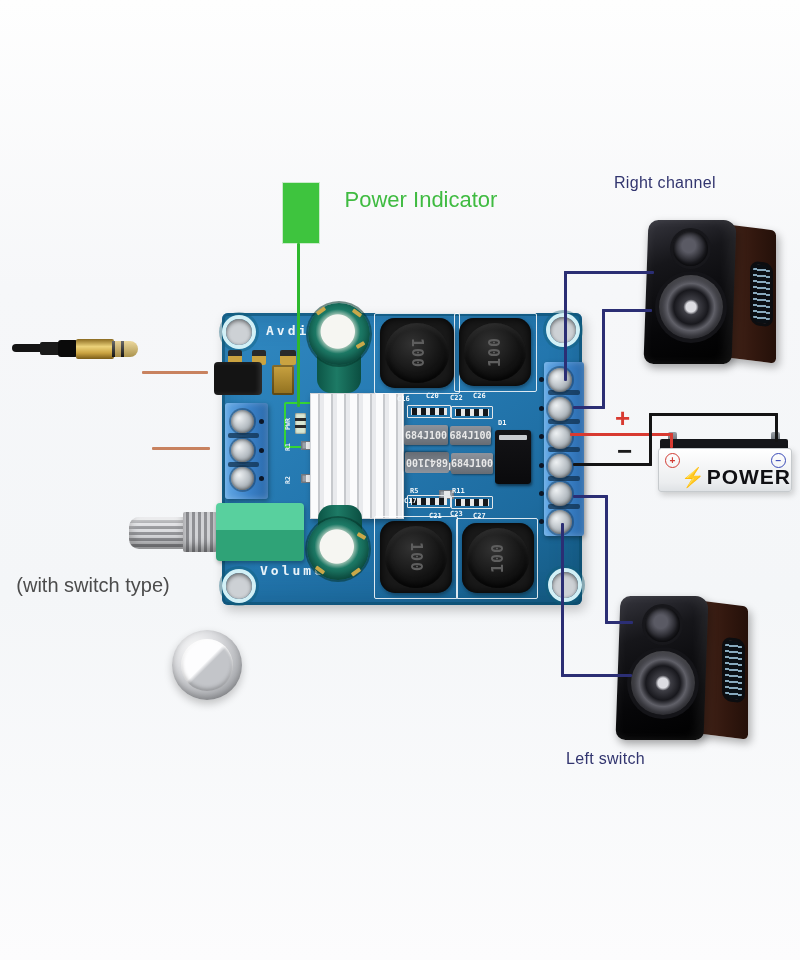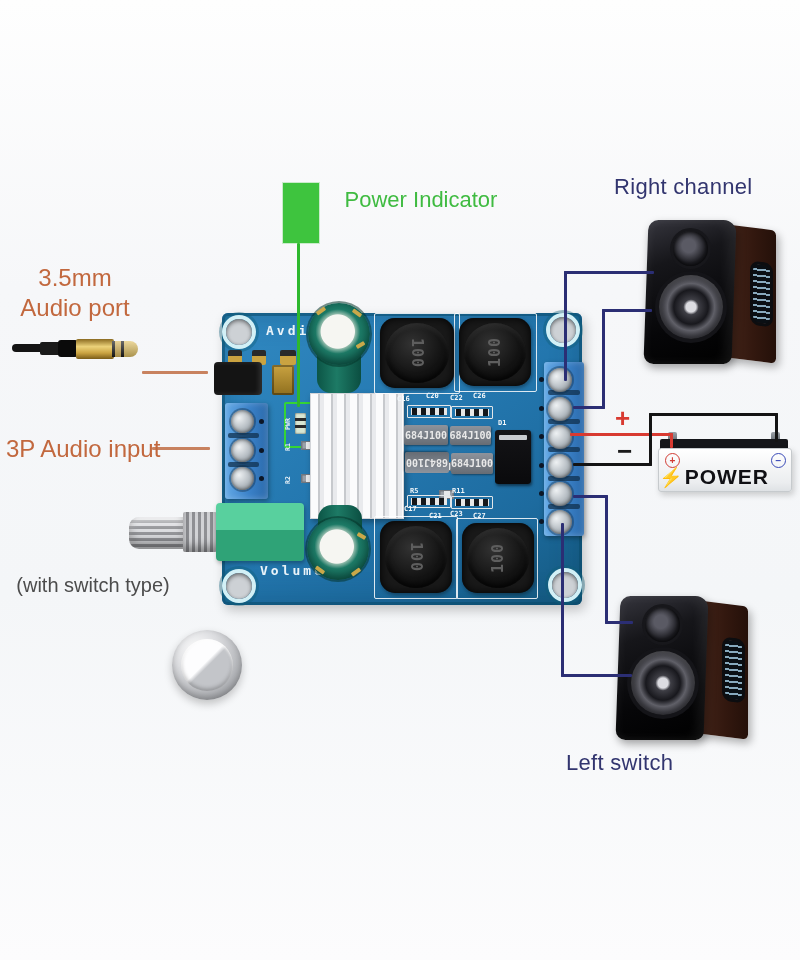--- a/index.html
+++ b/index.html
@@ -1,21 +1,21 @@
 <!DOCTYPE html>
 <html><head>
 <meta charset="utf-8">
 <style>
   html,body{margin:0;padding:0;background:#fff;}
   .canvas{position:relative;width:800px;height:960px;overflow:hidden;
     background:linear-gradient(180deg,#fefefe 0%,#f6f7f9 30%,#f4f6f8 62%,#fcfcfd 100%);
     font-family:"Liberation Sans",sans-serif;}
   .abs{position:absolute;}
   
-  .t-navy{color:#32356f;font-size:22px;font-weight:500;letter-spacing:.3px;}
+  .t-navy{color:#32356f;font-size:16px;font-weight:500;letter-spacing:.3px;}
   .t-green{color:#3fbb41;font-size:22px;line-height:27px;text-align:center;font-weight:500;}
   .t-orange{color:#c2683e;font-size:24px;line-height:30px;text-align:center;font-weight:500;}
   .t-gray{color:#4c4c4c;font-size:20px;line-height:26px;text-align:center;font-weight:500;}
   .t-red{color:#e2514a;font-size:22px;font-weight:500;letter-spacing:.4px;}
   .pol-plus{color:#d83a31;font-size:26px;font-weight:bold;}
   .pol-minus{color:#1a1a1a;font-size:26px;font-weight:bold;}
   
   .wire{position:absolute;border-radius:1px;}
   .w-navy{background:#2b2e74;}
   .w-red{background:#d83a31;}
@@ -80,21 +80,21 @@
     box-shadow:inset 0 2px 3px rgba(255,255,255,.9),inset 0 -2px 4px rgba(0,0,0,.28);}
   
   .batt{width:132px;height:60px;}
   .batterm{background:linear-gradient(180deg,#9aa0a6,#686e75);border-radius:2px;}
   .battband{background:#15161a;border-radius:2px;}
   .battbody{background:linear-gradient(180deg,#ffffff 0%,#ebedef 80%,#dfe2e5 100%);border:1px solid #c6cacd;border-radius:3px;
     box-shadow:2px 3px 6px rgba(0,0,0,.18);}
   .battpol{position:absolute;width:13px;height:13px;border-radius:50%;font-size:10px;font-weight:bold;line-height:13px;text-align:center;}
   .battpol.p{border:1.5px solid #d23c34;color:#d23c34;}
   .battpol.m{border:1.5px solid #3a4ab8;color:#3a4ab8;}
-  .battbrand{position:absolute;left:0;right:0;top:16px;text-align:left;color:#101014;font-size:21px;font-weight:800;letter-spacing:1px;}
+  .battbrand{position:absolute;left:0;right:0;top:16px;text-align:right;color:#101014;font-size:21px;font-weight:800;letter-spacing:1px;}
   .bolt{color:#f2a71b;font-size:19px;font-weight:bold;margin-right:1px;}
   
   .spk{width:138px;height:152px;}
   .spkside{position:absolute;left:72px;top:7px;width:58px;height:133px;border-radius:5px;transform:skewY(7deg);
     background:linear-gradient(90deg,#4a2a1e 0%,#33180f 60%,#241009 100%);box-shadow:3px 4px 8px rgba(0,0,0,.3);}
   .spkport{position:absolute;left:104px;top:42px;width:17px;height:58px;border-radius:9px;border:3px solid #0c0d10;
     background:repeating-linear-gradient(180deg,#0a0f14 0 4px,#87a9bd 4px 6px);transform:skewY(7deg);}
   .spkfront{position:absolute;left:0;top:0;width:88px;height:144px;border-radius:10px 13px 8px 10px;transform:rotate(2deg) skewY(-2deg);
     background:linear-gradient(160deg,#35353d 0%,#16161a 28%,#060608 68%,#000 100%);
     box-shadow:inset -7px 0 12px rgba(255,255,255,.07),inset 3px 0 8px rgba(255,255,255,.04),2px 4px 9px rgba(0,0,0,.35);}
@@ -120,25 +120,20 @@
 </head>
 <body>
 
 <div class="canvas">
 
   <div class="abs swatch" style="left:283px;top:183px;width:36px;height:60px;z-index:30"></div>
   <div class="abs t-green" style="left:336px;top:186px;width:170px;z-index:30">
     <div>Power Indicator</div>
   </div>
   <div class="abs t-navy" style="left:614px;top:174px;z-index:30">Right channel</div>
-  <div class="abs t-orange" style="left:15px;top:263px;width:120px;z-index:30">
-    <div>3.5mm</div>
-    <div>Audio port</div>
-  </div>
-  <div class="abs t-orange" style="left:6px;top:434px;z-index:30">3P Audio input</div>
   <div class="abs t-gray" style="left:4px;top:572px;width:178px;z-index:30">
     <div>(with switch type)</div>
   </div>
   <div class="abs t-navy" style="left:566px;top:750px;z-index:30">Left switch</div>
   <span class="abs pol-plus" style="left:615px;top:403px;z-index:30">+</span>
   <span class="abs pol-minus" style="left:617px;top:436px;z-index:30">−</span>
 
   <div class="wire w-green" style="left:297px;top:243px;width:3px;height:164px;z-index:20"></div>
   <div class="wire w-orange" style="left:142px;top:371px;width:66px;height:3px;z-index:20"></div>
   <div class="wire w-orange" style="left:152px;top:447px;width:58px;height:3px;z-index:20"></div>
@@ -246,21 +241,21 @@
 
     <div class="abs rarr" style="left:185px;top:92px;width:36px;height:7px"></div>
     <div class="abs rarr" style="left:229px;top:93px;width:34px;height:7px"></div>
     <div class="abs rarr" style="left:185px;top:182px;width:36px;height:7px"></div>
     <div class="abs rarr" style="left:229px;top:183px;width:34px;height:7px"></div>
 
     <span class="ssref" style="left:175px;top:82px">C16</span>
     <span class="ssref" style="left:204px;top:79px">C20</span>
     <span class="ssref" style="left:228px;top:81px">C22</span>
     <span class="ssref" style="left:251px;top:79px">C26</span>
-    <span class="ssref" style="left:182px;top:192px">C17</span>
+    <span class="ssref" style="left:182px;top:184px">C17</span>
     <span class="ssref" style="left:207px;top:199px">C21</span>
     <span class="ssref" style="left:228px;top:197px">C23</span>
     <span class="ssref" style="left:251px;top:199px">C27</span>
     <span class="ssref" style="left:188px;top:174px">R5</span>
     <span class="ssref" style="left:230px;top:174px">R11</span>
 
     <div class="abs tblock" style="left:322px;top:49px;width:40px;height:174px"></div>
     <div class="abs tbar" style="left:326px;top:77px;width:32px;height:5px"></div>
     <div class="abs tbar" style="left:326px;top:106px;width:32px;height:5px"></div>
     <div class="abs tbar" style="left:326px;top:134px;width:32px;height:5px"></div>

